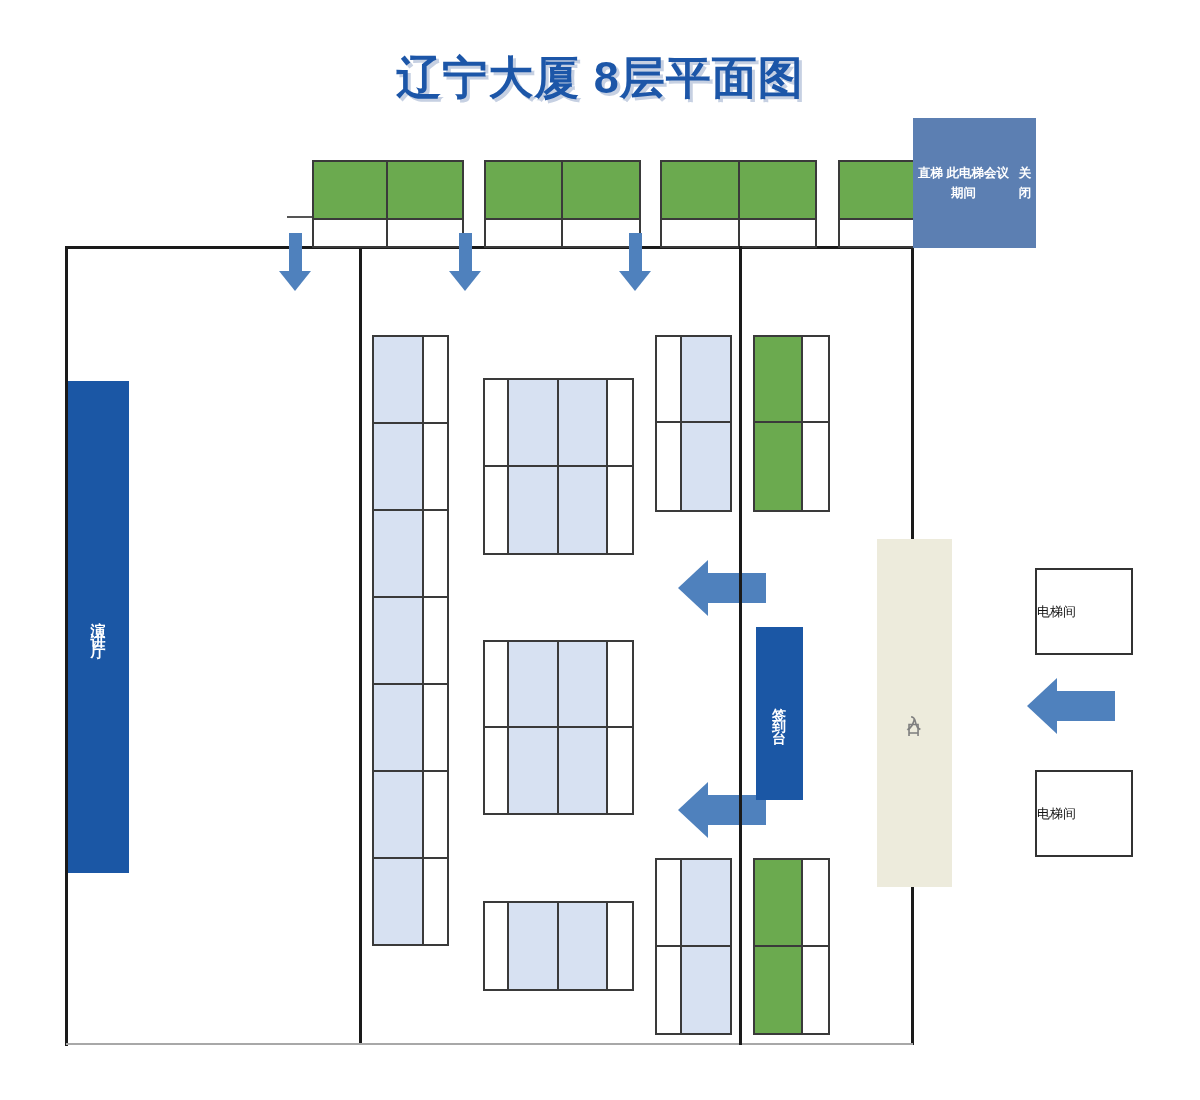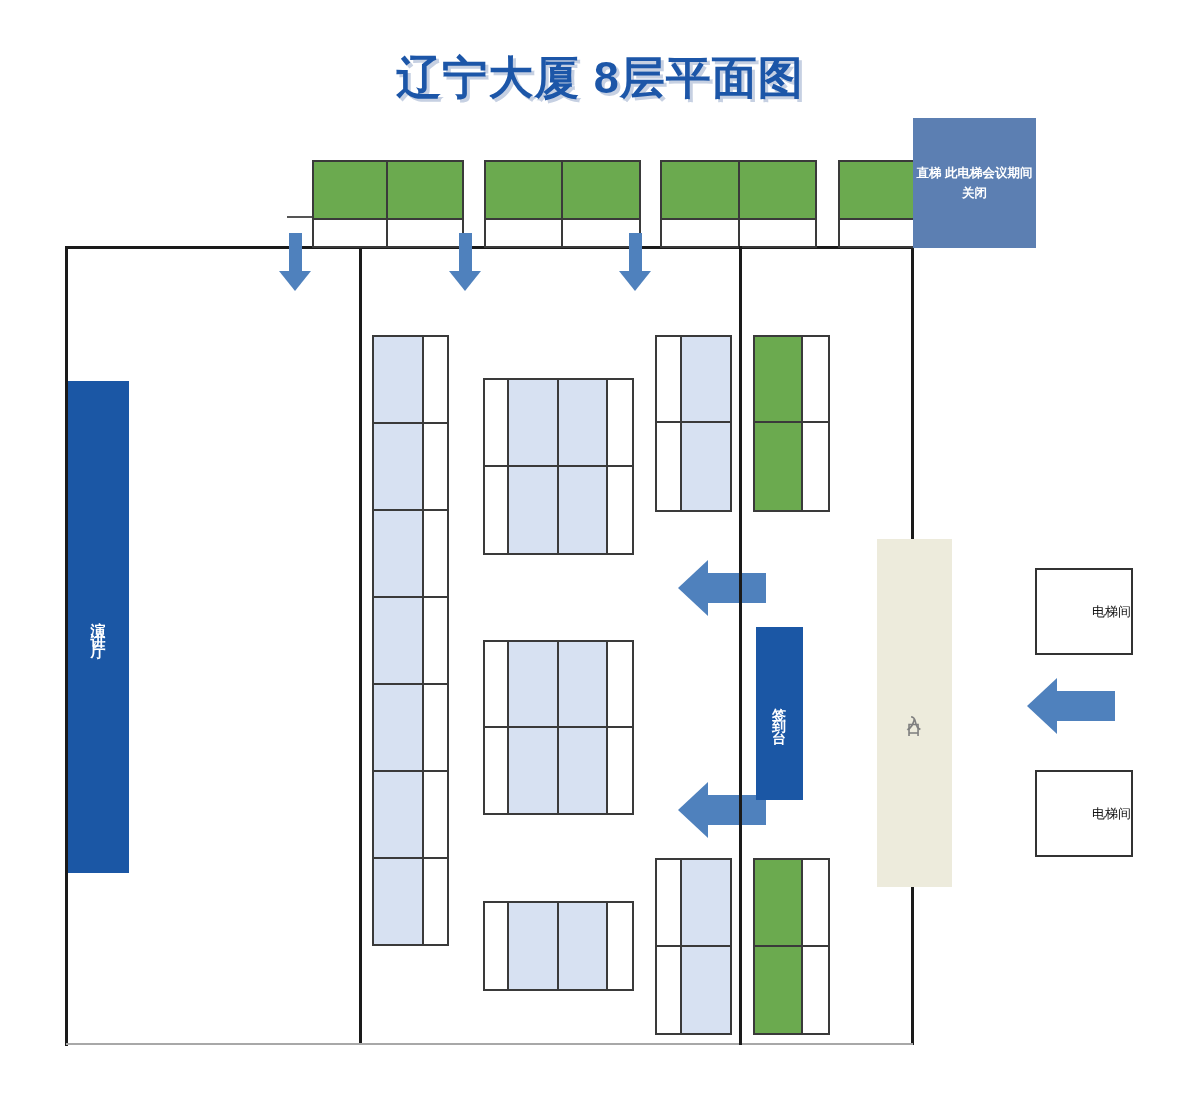--- a/index.html
+++ b/index.html
@@ -39,25 +39,25 @@
   .fillbox{display:flex;align-items:center;justify-content:center;z-index:4;}
   .vtext{writing-mode:vertical-rl;text-orientation:upright;line-height:1;font-weight:bold;}
   #lecture-hall{background:var(--dark-blue);}
   #lecture-hall .vtext{color:#fff;font-size:15px;letter-spacing:12px;}
   #sign-in-desk{background:var(--dark-blue);}
   #sign-in-desk .vtext{color:#fff;font-size:14px;letter-spacing:11px;}
   #entrance{background:var(--beige);z-index:5;}
   #entrance .vtext{color:#7f7f7f;font-size:14px;letter-spacing:9px;}
   #note-box{
     background:var(--note-blue);color:#fff;font-weight:bold;font-size:12.5px;
-    display:flex;flex-direction:column;align-items:center;justify-content:center;
+    display:flex;align-items:center;justify-content:center;
     line-height:1.6;z-index:2;text-align:center;
   }
   .elevator-room{
-    border:2px solid #333;background:#fff;display:flex;align-items:center;justify-content:flex-end;
+    border:2px solid #333;background:#fff;display:flex;align-items:center;justify-content:flex-start;
     font-size:13px;color:#111;z-index:2;
   }
   
   .arr-down{width:32px;display:flex;flex-direction:column;align-items:center;z-index:3;}
   .arr-down .shaft{width:13px;height:38px;background:var(--arrow-blue);}
   .arr-down .head{width:0;height:0;border-left:16px solid transparent;border-right:16px solid transparent;border-top:20px solid var(--arrow-blue);}
   .arr-left{width:88px;height:56px;display:flex;align-items:center;z-index:3;}
   .arr-left .head{width:0;height:0;border-top:28px solid transparent;border-bottom:28px solid transparent;border-right:30px solid var(--arrow-blue);}
   .arr-left .shaft{width:58px;height:30px;background:var(--arrow-blue);}
   .z4{z-index:4;}

